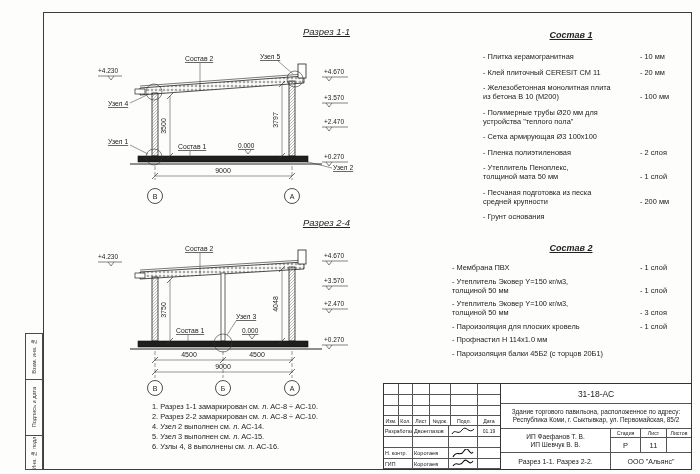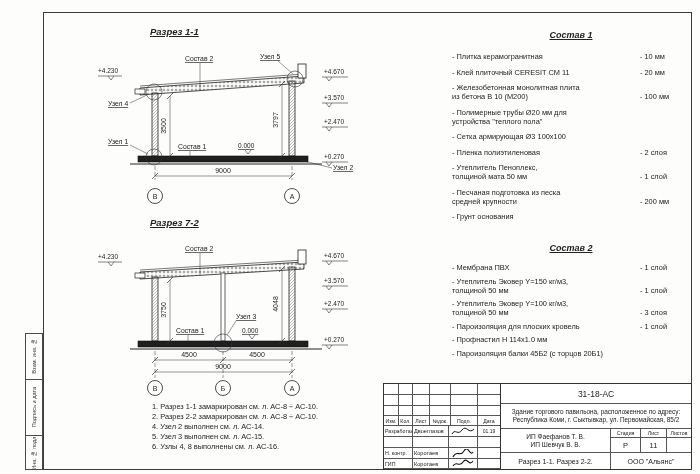--- a/index.html
+++ b/index.html
@@ -2,21 +2,21 @@
 <html><head>
 <meta charset="utf-8">
 <style>
   html,body{margin:0;padding:0;}
   body{
     width:700px;height:474px;position:relative;background:#fdfdfc;
     font-family:"Liberation Sans", sans-serif;color:#1c1c1c;overflow:hidden;
   }
   .abs{position:absolute;}
   .frame{left:43px;top:12px;width:649px;height:458px;border:1.4px solid #3c3c3c;box-sizing:border-box;}
-  .sec-title{font-size:9.5px;font-style:italic;font-weight:bold;text-decoration:underline;text-align:left;color:#222;}
+  .sec-title{font-size:9.5px;font-style:italic;font-weight:normal;text-decoration:underline;text-align:right;color:#222;}
   .list-title{font-size:9px;font-style:italic;font-weight:bold;text-decoration:underline;text-align:center;color:#222;}
   .clist{font-size:7.4px;line-height:9px;color:#222;}
   .item{display:flex;align-items:flex-end;margin-bottom:6.5px;}
   .item .n{flex:1;white-space:pre-line;}
   .item .v{width:50px;white-space:nowrap;}
   .item2{margin-bottom:4.5px;}
   .notes{font-size:7.4px;line-height:10px;color:#222;}
   
   .side-stamp{left:25px;top:333px;width:18px;height:137px;border:1px solid #4a4a4a;box-sizing:border-box;display:flex;flex-direction:column;}
   .side-cell{border-bottom:1px solid #4a4a4a;display:flex;align-items:center;justify-content:center;overflow:hidden;}
@@ -172,21 +172,21 @@
   <g>
     <text font-size="6.8" x="88" y="101" text-decoration="underline">Состав 1</text>
     <line x1="100" y1="103" x2="100" y2="110" stroke="#333" stroke-width="0.5"></line>
   </g>
   <g>
     <text font-size="6.5" x="148" y="100" text-decoration="underline">0.000</text>
     <path d="M155,102 l3,4 l3,-4" fill="none" stroke="#333" stroke-width="0.6"></path>
   </g>
 </svg>
 
-<div class="abs sec-title" style="left:150px;top:217px;width:200px;">Разрез 7-2</div>
+<div class="abs sec-title" style="left:150px;top:217px;width:200px;">Разрез 2-4</div>
 
 <svg class="abs" style="left:90px;top:238px;" width="285" height="158" viewBox="0 0 285 158">
   <defs>
     <pattern id="ins2" width="4" height="4" patternUnits="userSpaceOnUse">
       <circle cx="2" cy="2" r="0.9" fill="none" stroke="#444" stroke-width="0.5"></circle>
     </pattern>
     <pattern id="wl2" width="3" height="3" patternUnits="userSpaceOnUse">
       <path d="M0,3 L3,0" stroke="#555" stroke-width="0.4"></path>
     </pattern>
   </defs>
@@ -278,21 +278,21 @@
     <line x1="98" y1="97" x2="98" y2="105" stroke="#333" stroke-width="0.5"></line>
   </g>
   <g>
     <text font-size="6.5" x="152" y="95" text-decoration="underline">0.000</text>
     <path d="M159,97 l3,4 l3,-4" fill="none" stroke="#333" stroke-width="0.6"></path>
   </g>
 </svg>
 
 <div class="abs" style="left:452px;top:30px;width:238px;">
   <div class="list-title">Состав 1</div>
-  <div class="clist" style="margin-top:12px;">
+  <div class="clist" style="margin-top:12px;margin-left:31px;">
     <div class="item">
         <span class="n">- Плитка керамогранитная</span>
         <span class="v">- 10 мм</span>
       </div>
     <div class="item">
         <span class="n">- Клей плиточный CERESIT СМ 11</span>
         <span class="v">- 20 мм</span>
       </div>
     <div class="item">
         <span class="n">- Железобетонная монолитная плита

